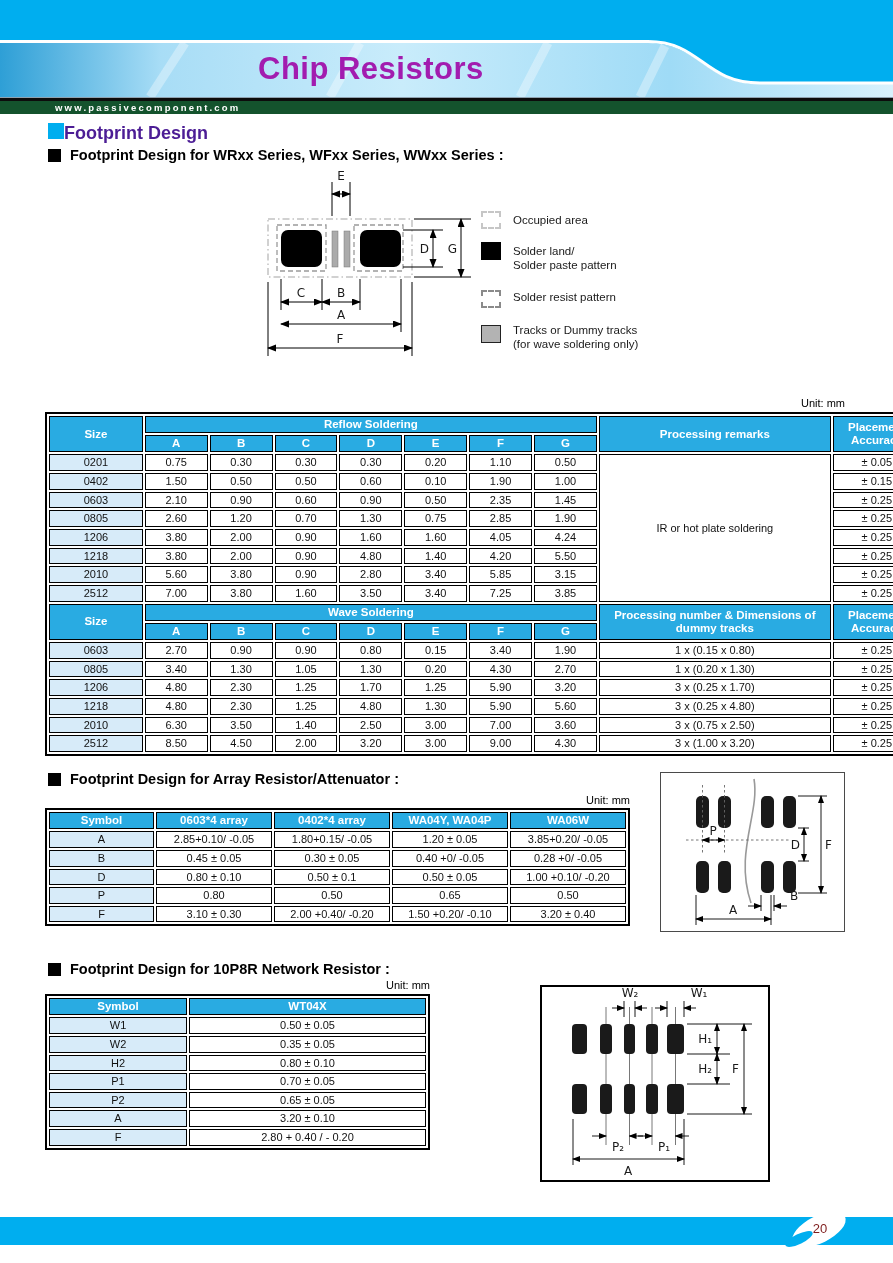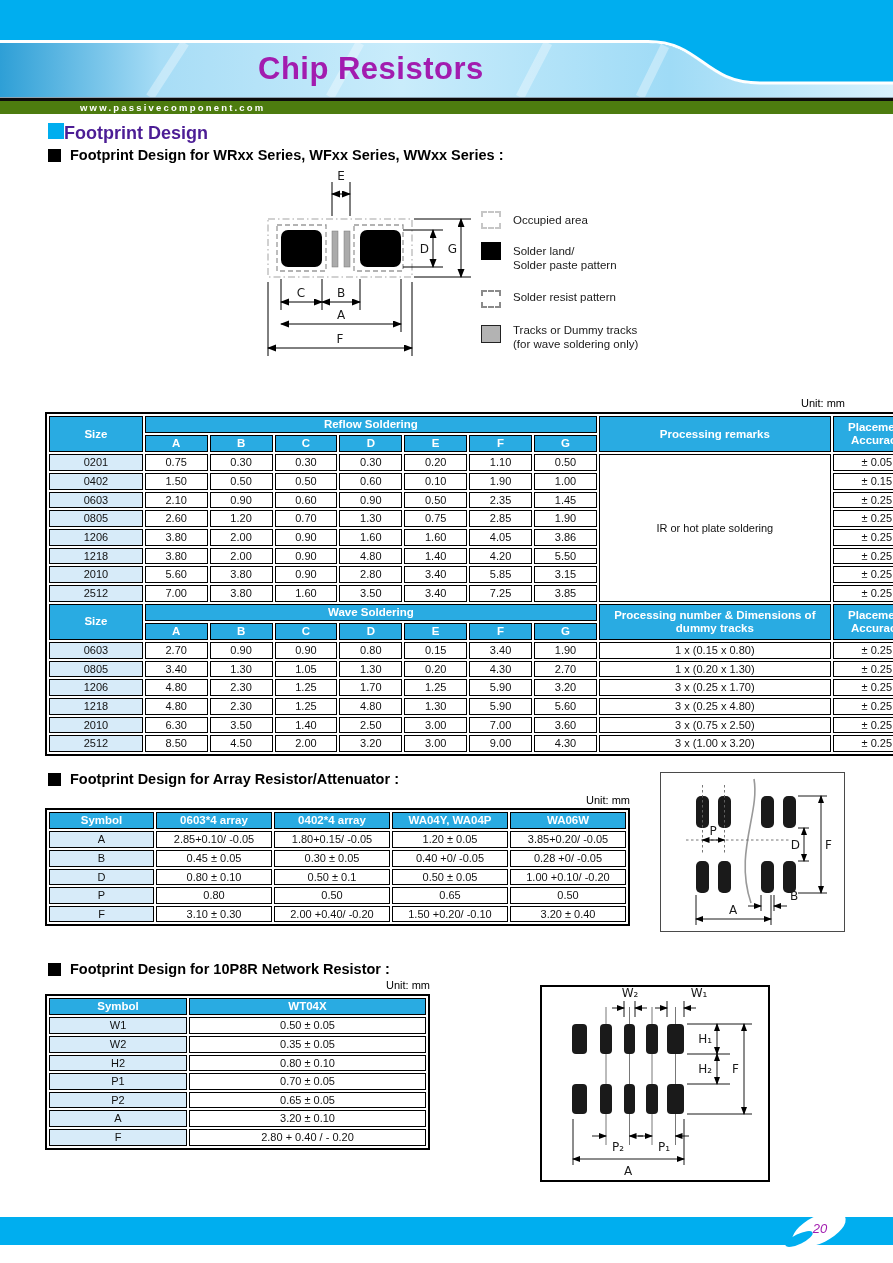--- a/index.html
+++ b/index.html
@@ -5,22 +5,22 @@
   * { margin:0; padding:0; box-sizing:border-box; }
   body { background:#e8e8e8; font-family:"Liberation Sans", sans-serif; }
   .page { position:relative; width:893px; height:1263px; background:#fff; margin:0 auto; overflow:hidden; }
 
   
   .banner { position:absolute; left:0; top:0; width:893px; height:97px; }
   .banner svg { display:block; }
   .banner-title { position:absolute; left:258px; top:51px; color:#a21caf; font-size:31px; font-weight:bold; letter-spacing:.5px; }
   .dark-strip { position:absolute; left:0; top:97px; width:893px; height:4px;
     background:linear-gradient(#8fa2b0 0 1px, #0c0c0c 1px 100%); }
-  .web-bar { position:absolute; left:0; top:101px; width:893px; height:13px; background:#4d7c0f;
-    color:#fff; font-size:9.5px; font-weight:bold; letter-spacing:2.2px; line-height:13px; padding-left:80px; }
+  .web-bar { position:absolute; left:0; top:101px; width:893px; height:13px; background:#14532d;
+    color:#fff; font-size:9.5px; font-weight:bold; letter-spacing:2.2px; line-height:13px; padding-left:55px; }
 
   
   .h-cyan { position:absolute; left:48px; top:123px; display:flex; align-items:flex-start; gap:0;
     color:#4c1d95; font-size:18px; font-weight:bold; }
   .h-cyan .sq { width:16px; height:16px; background:#00AEEF; }
   .h-sub { position:absolute; left:48px; display:flex; align-items:center; gap:9px;
     color:#000; font-size:14.5px; font-weight:bold; }
   .h-sub .sq { width:13px; height:13px; background:#000; flex:0 0 auto; }
 
   .unit { position:absolute; font-size:11px; color:#000; width:80px; text-align:right; }
@@ -53,21 +53,21 @@
   svg text { font-family:"DejaVu Sans","Liberation Sans",sans-serif; font-size:12px; fill:#1a1a1a; }
 
   
   .footer-bar { position:absolute; left:0; top:1217px; width:893px; height:28px; background:#00AEEF; }
   .page-badge { position:absolute; left:788px; top:1214px; width:64px; height:33px; }
   .page-badge .leaf { position:absolute; left:2px; top:2px; width:58px; height:27px; background:#fff;
     border-radius:50%; transform:rotate(-26deg); }
   .page-badge .leaf2 { position:absolute; left:-4px; top:20px; width:30px; height:10px; background:#00AEEF;
     border-radius:50%; transform:rotate(-26deg); }
   .page-badge .num { position:absolute; left:0; top:7px; width:64px; text-align:center;
-    font-size:13px; font-style:italic; color:#a21caf; }
+    font-size:13px; color:#7f1d1d; }
 </style>
 </head>
 <body>
 
 <div class="page">
 
   <div class="banner">
     <svg width="893" height="97">
       <defs>
         <linearGradient id="bandgrad" x1="0" y1="0" x2="1" y2="0">
@@ -262,21 +262,21 @@
             <td>± 0.25</td>
           </tr>
           <tr>
             <td class="c-size">1206</td>
             <td>3.80</td>
             <td>2.00</td>
             <td>0.90</td>
             <td>1.60</td>
             <td>1.60</td>
             <td>4.05</td>
-            <td>3.86</td>
+            <td>4.24</td>
             <td>± 0.25</td>
           </tr>
           <tr>
             <td class="c-size">1218</td>
             <td>3.80</td>
             <td>2.00</td>
             <td>0.90</td>
             <td>4.80</td>
             <td>1.40</td>
             <td>4.20</td>

